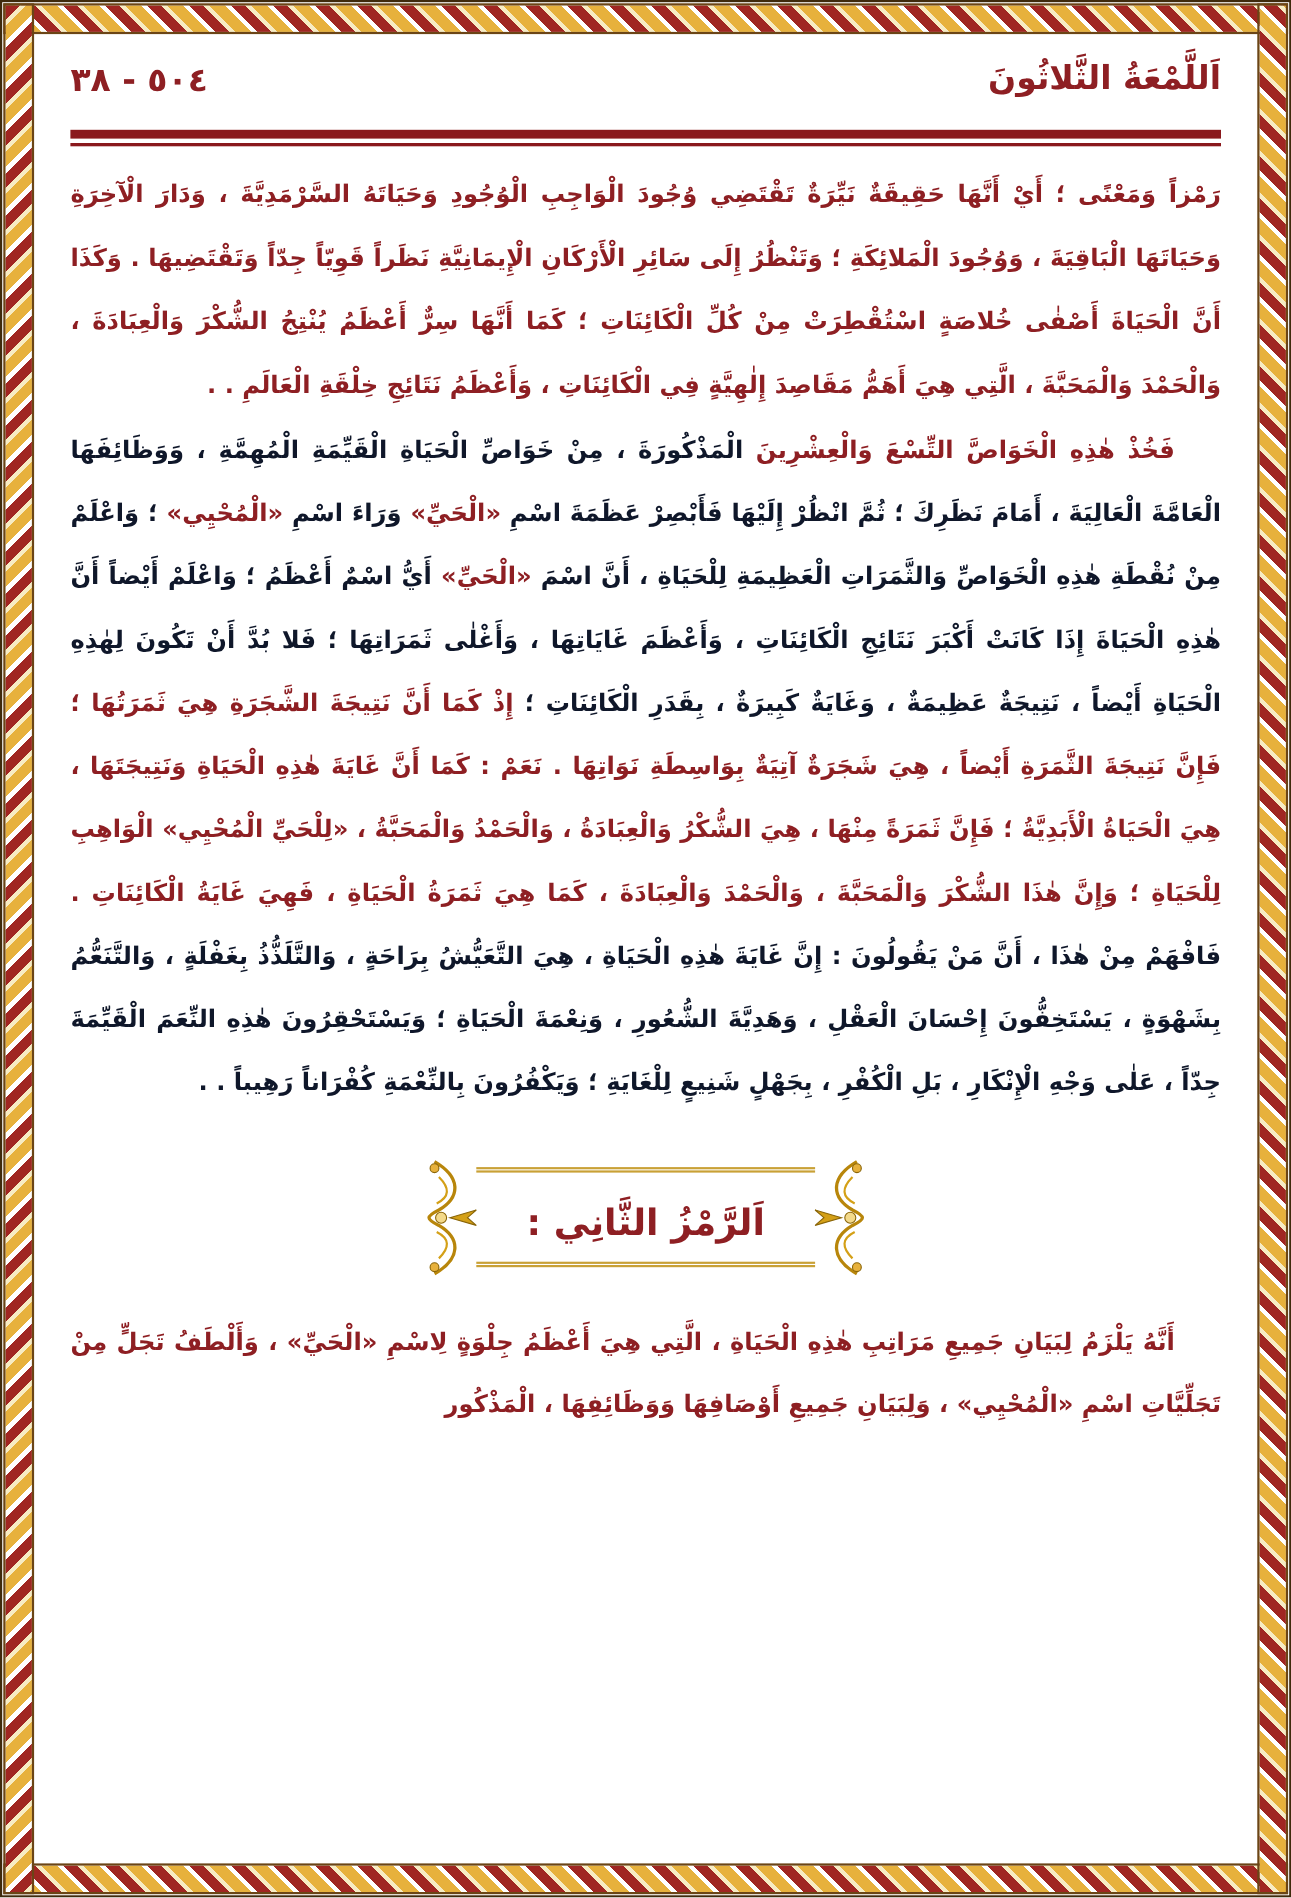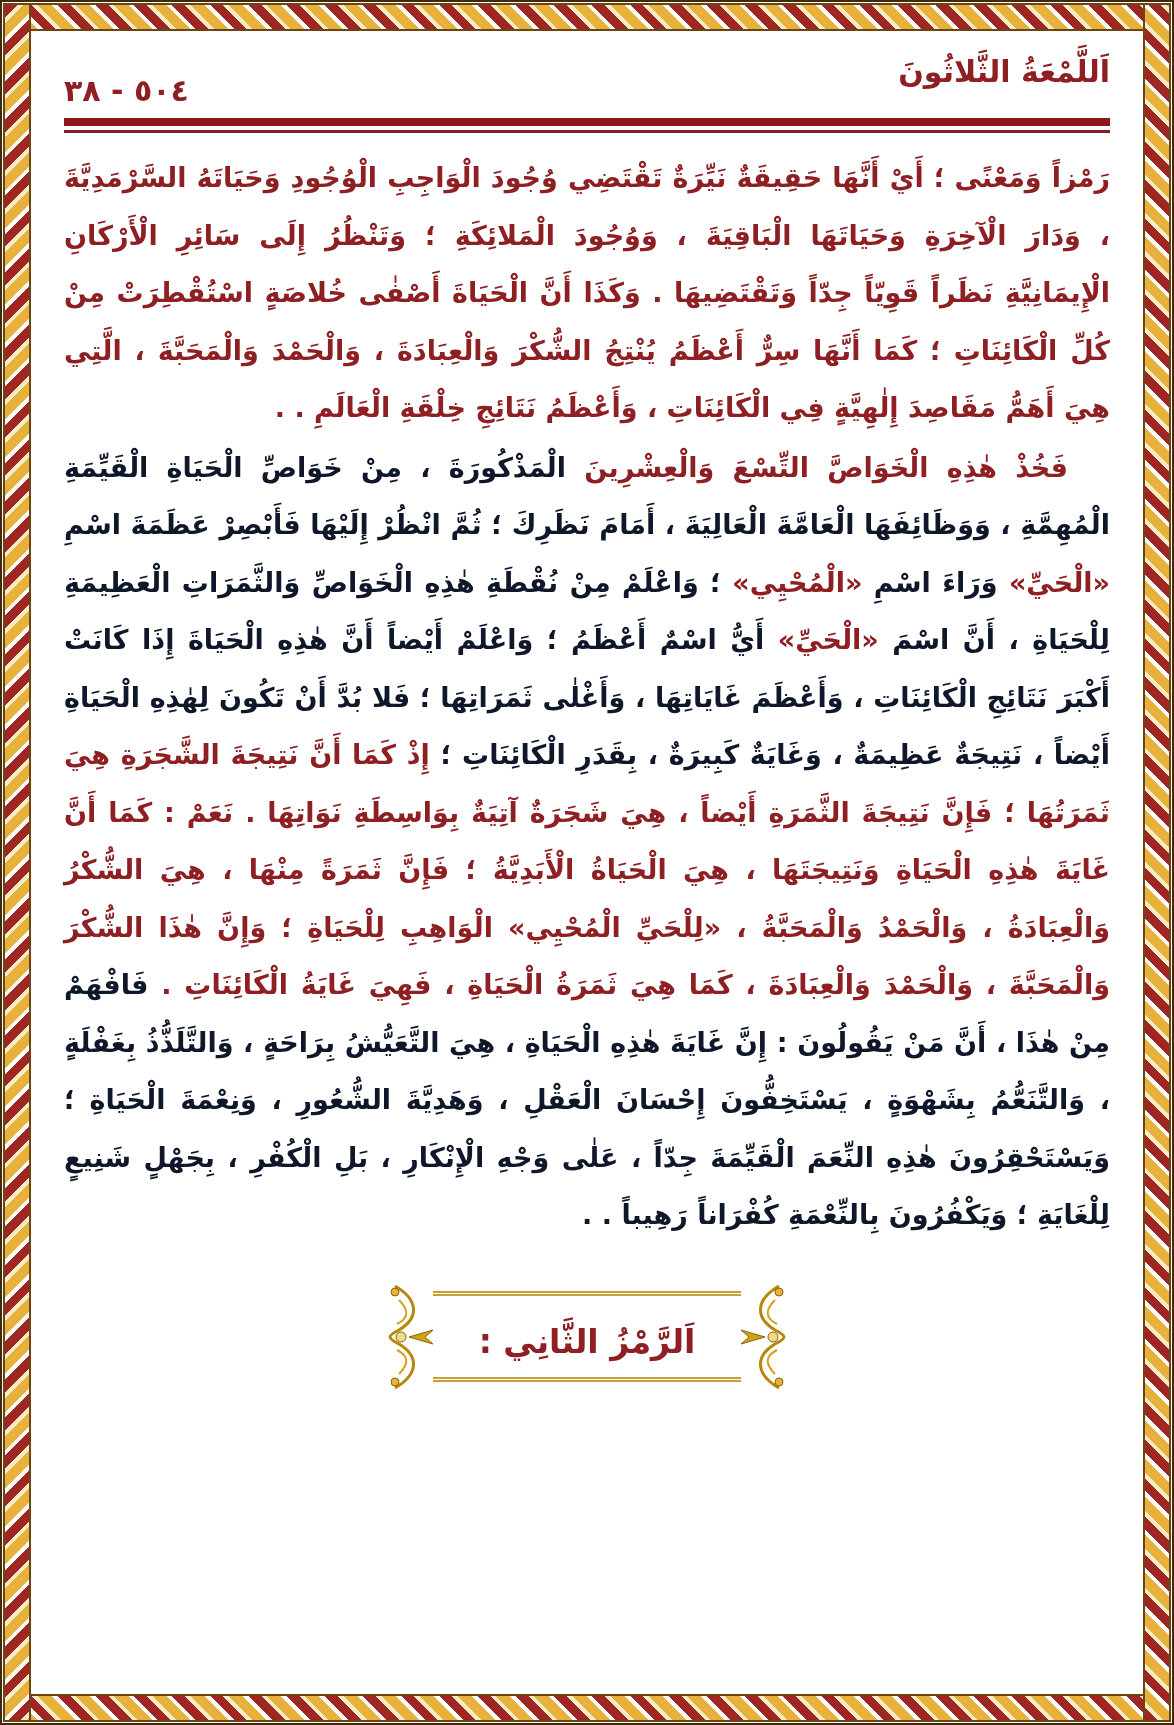--- a/index.html
+++ b/index.html
@@ -36,35 +36,35 @@
   .content{
     position:absolute;
     top:30px;bottom:30px;left:32px;right:32px;
     padding:22px 30px 0 30px;
     box-sizing:border-box;
     direction:rtl;
     overflow:hidden;
   }
   .header{position:relative;height:64px;}
   .page-number{
-    position:absolute;left:0;top:19px;
+    position:absolute;left:0;top:2px;
     font-size:30px;font-weight:bold;color:#8e1f23;
     letter-spacing:2px;
   }
   .doc-title{
     position:absolute;left:0;right:0;top:0;
     text-align:right;
     font-size:30px;font-weight:bold;color:#8e1f23;
   }
   .rule-thick{height:8px;background:#8a191d;}
   .rule-thin{height:3px;background:#8a191d;margin-top:4px;}
 
   .body-text{margin-top:16px;}
   .para{
-    font-size:27px;
+    font-size:22px;
     line-height:57.5px;
     font-weight:bold;
     text-align:justify;
     color:#000000;
     margin:0 0 2px 0;
   }
   .para.indent{text-indent:42px;}
   .red{color:#8e1f23;}
   .black{color:#0f172a;}
 
@@ -135,16 +135,17 @@
             <path d="M40 22 C30 32, 30 40, 42 46" stroke="#d4a017" stroke-width="2"></path>
             <path d="M40 96 C30 86, 30 78, 42 72" stroke="#d4a017" stroke-width="2"></path>
           </g>
           <path d="M30 59 L6 52 L14 59 L6 66 Z" fill="#d4a017" stroke="#8a6508" stroke-width="1"></path>
           <circle cx="44" cy="14" r="4" fill="#e7b13c" stroke="#8a6508"></circle>
           <circle cx="44" cy="104" r="4" fill="#e7b13c" stroke="#8a6508"></circle>
           <circle cx="38" cy="59" r="5" fill="#f3d98a" stroke="#8a6508"></circle>
         </svg>
       </div>
 
+      <p class="para indent"><span class="red">أَنَّهُ يَلْزَمُ لِبَيَانِ جَمِيعِ مَرَاتِبِ هٰذِهِ الْحَيَاةِ ، الَّتِي هِيَ أَعْظَمُ جِلْوَةٍ لِاسْمِ «الْحَيِّ» ، وَأَلْطَفُ تَجَلٍّ مِنْ تَجَلِّيَّاتِ اسْمِ «الْمُحْيِي» ، وَلِبَيَانِ جَمِيعِ أَوْصَافِهَا وَوَظَائِفِهَا ، الْمَذْكُور</span></p>
 
     </div>
   </div>
 </div>
 
 </body></html>

